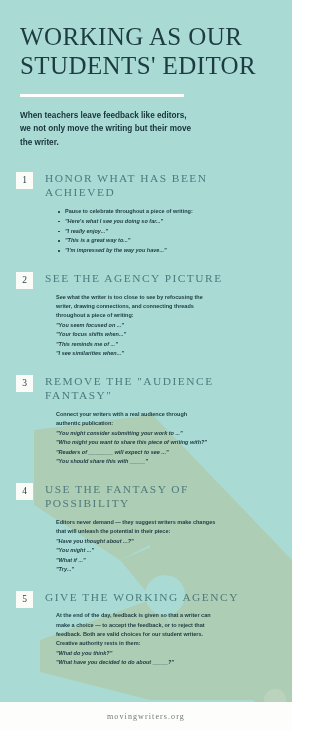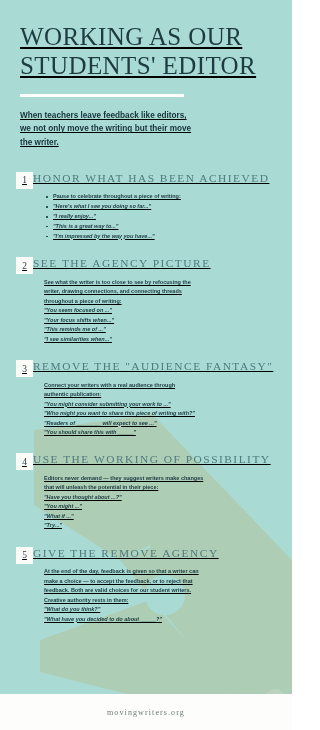--- a/index.html
+++ b/index.html
@@ -24,21 +24,20 @@
     position: absolute;
     left: 0;
     top: 0;
     width: 292px;
     height: 730px;
     pointer-events: none;
   }
   .content {
     position: relative;
     z-index: 2;
-    text-decoration: underline;
   }
 
   
   .header {
     padding: 22px 20px 0 20px;
   }
   .title {
     font-family: "Liberation Serif", serif;
     font-size: 25px;
     line-height: 1.16;
@@ -80,20 +79,21 @@
     background: #fbfbf8;
     color: #1d3b40;
     font-family: "Liberation Serif", serif;
     font-size: 9.5px;
     display: flex;
     align-items: center;
     justify-content: center;
     margin-top: 1px;
   }
   .sec-body {
+    margin-left: 12px;
     flex: 1 1 auto;
     min-width: 0;
   }
   .sec-title {
     font-family: "Liberation Serif", serif;
     font-size: 11.4px;
     line-height: 1.28;
     letter-spacing: 1.5px;
     color: #4f7a7d;
     margin: 0 0 0 0;
@@ -137,21 +137,21 @@
   ul.bullets li.q {
     font-style: italic;
   }
 
   
   .footer {
     position: absolute;
     left: 0;
     bottom: 0;
     width: 292px;
-    height: 36px;
+    height: 28px;
     background: #fdfdfb;
     display: flex;
     align-items: center;
     justify-content: center;
     z-index: 3;
   }
   .footer-text {
     font-family: "Liberation Serif", serif;
     font-size: 8px;
     letter-spacing: 1.1px;
@@ -231,36 +231,36 @@
             <p class="q">"Who might you want to share this piece of writing with?"</p>
             <p class="q">"Readers of ________ will expect to see ..."</p>
             <p class="q">"You should share this with _____"</p>
           </div>
         </div>
       </div>
 
       <div class="section">
         <div class="badge">4</div>
         <div class="sec-body">
-          <h2 class="sec-title">USE THE WORKING OF POSSIBILITY</h2>
+          <h2 class="sec-title">USE THE FANTASY OF POSSIBILITY</h2>
           <div class="sec-text">
             <p>Editors never demand — they suggest writers make changes</p>
             <p>that will unleash the potential in their piece:</p>
             <p class="q">"Have you thought about ...?"</p>
             <p class="q">"You might ..."</p>
             <p class="q">"What if ..."</p>
             <p class="q">"Try..."</p>
           </div>
         </div>
       </div>
 
       <div class="section">
         <div class="badge">5</div>
         <div class="sec-body">
-          <h2 class="sec-title">GIVE THE REMOVE AGENCY</h2>
+          <h2 class="sec-title">GIVE THE WORKING AGENCY</h2>
           <div class="sec-text">
             <p>At the end of the day, feedback is given so that a writer can</p>
             <p>make a choice — to accept the feedback, or to reject that</p>
             <p>feedback. Both are valid choices for our student writers.</p>
             <p>Creative authority rests in them:</p>
             <p class="q">"What do you think?"</p>
             <p class="q">"What have you decided to do about _____?"</p>
           </div>
         </div>
       </div>

